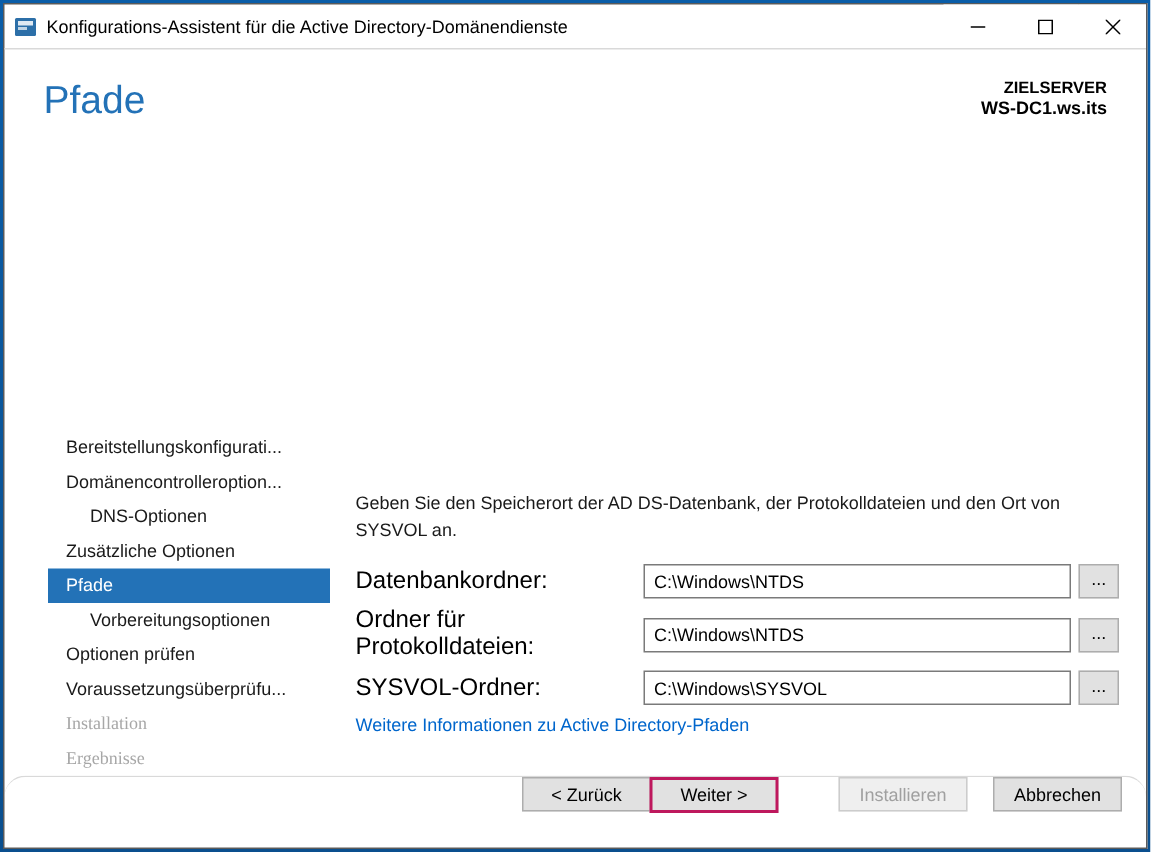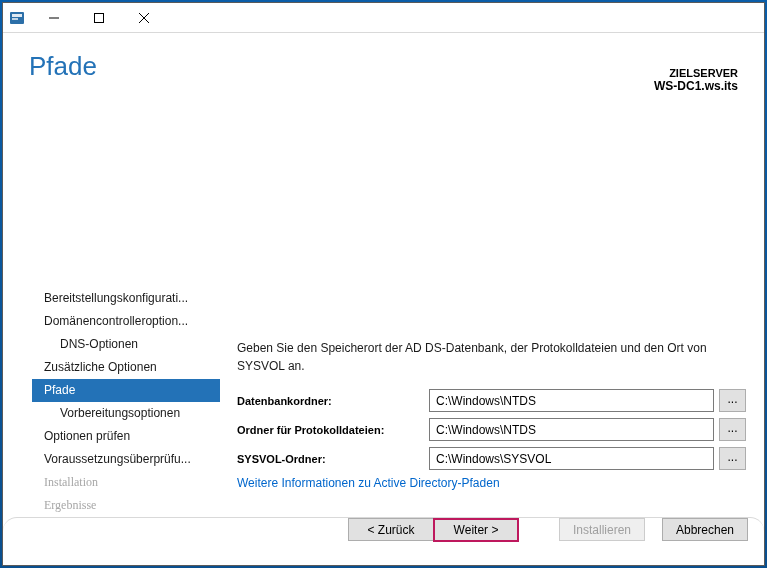--- a/index.html
+++ b/index.html
@@ -6,34 +6,34 @@
   html, body { margin: 0; padding: 0; font-family: "Segoe UI", Tahoma, sans-serif; font-size: 12px; color: #000; }
   .desktop { width: 767px; height: 568px; background: linear-gradient(180deg,#0a5da8 0%, #0a4f8e 100%); position: relative; }
   .window { position: absolute; top: 2px; left: 2px; right: 2px; bottom: 2px; background: #fff; border: 1px solid #5a5a5a; display: flex; flex-direction: column; }
   .titlebar { height: 30px; display: flex; align-items: center; padding: 0 0 0 6px; border-bottom: 1px solid #d9d9d9; }
   .titlebar-icon { width: 16px; height: 16px; margin-right: 6px; display: flex; align-items: center; justify-content: center; }
   .titlebar-title { flex: 1; font-size: 12px; color: #000; }
   .sysbtn { width: 45px; height: 29px; display: flex; align-items: center; justify-content: center; background: #fff; }
   .sysbtn svg { display: block; }
   .header { display: flex; align-items: flex-start; padding: 18px 26px 10px 26px; }
   .header-title { color: #2372b7; font-size: 26px; font-weight: 400; flex: 1; }
-  .header-right { text-align: right; margin-top: 16px; }
+  .header-right { text-align: right; margin-top: 2px; }
   .header-right .label { font-weight: 700; font-size: 11px; }
   .header-right .server { font-weight: 700; font-size: 12px; }
   .body { flex: 1; display: flex; padding: 0 0 0 3px; align-items: flex-end; }
   .sidebar { width: 214px; padding: 4px 0 0 26px; }
   .sidebar-item { height: 23px; line-height: 23px; font-size: 12px; color: #1a1a1a; cursor: pointer; white-space: nowrap; overflow: hidden; text-overflow: ellipsis; padding: 0 6px 0 12px; }
   .sidebar-item.indent { padding-left: 28px; }
   .sidebar-item.selected { background: #2372b7; color: #fff; }
   .sidebar-item.disabled { color: #a7a7a7; cursor: default; font-family: Liberation Serif, serif; }
   .sep { width: 1px; background: #d9d9d9; margin: 4px 0 4px 0; }
   .main { flex: 1; padding: 4px 18px 0 16px; display: flex; flex-direction: column; }
   .desc { font-size: 12px; color: #1a1a1a; line-height: 1.5; margin-bottom: 14px; margin-top: 20px; }
   .form-row { display: flex; align-items: center; margin-bottom: 6px; }
-  .form-label { width: 192px; font-size: 11px; padding-right: 6px; font-weight: bold; }
+  .form-label { width: 192px; font-size: 16px; padding-right: 6px; }
   .form-input { flex: 1; height: 23px; border: 1px solid #7a7a7a; padding: 0 6px; font-size: 12px; font-family: inherit; background: #fff; }
   .browse-btn { width: 27px; height: 23px; margin-left: 5px; border: 1px solid #adadad; background: #e1e1e1; font-size: 12px; line-height: 18px; text-align: center; cursor: pointer; }
   .main-spacer { flex: 1; }
   .more-link { color: #0066cc; font-size: 12px; margin-bottom: 27px; cursor: pointer; }
   .footer { height: 48px; border-top: 1px solid #d9d9d9; display: flex; align-items: flex-start; justify-content: flex-end; padding: 0 16px; gap: 17px; border-radius: 14px; }
   .btn { min-width: 86px; height: 23px; border: 1px solid #adadad; background: #e1e1e1; font-size: 12px; font-family: inherit; padding: 0 12px; cursor: pointer; }
   .btn:disabled { color: #a0a0a0; border-color: #cccccc; background: #efefef; cursor: default; }
   .btn.primary { border: 2px solid #be185d; background: #e1e1e1; height: 24px; }
   .btn-group { display: flex; gap: 0; }
   .btn-group .btn:first-child { margin-right: -1px; }
@@ -46,20 +46,21 @@
   <div class="window">
 
     <div class="titlebar">
       <span class="titlebar-icon">
         <svg width="16" height="16" viewBox="0 0 16 16">
           <rect x="1" y="2" width="14" height="12" fill="#2c6fa8" rx="1"></rect>
           <rect x="3" y="4" width="10" height="3" fill="#fff" opacity="0.85"></rect>
           <rect x="3" y="8" width="6" height="2" fill="#fff" opacity="0.7"></rect>
         </svg>
       </span>
+      <span class="titlebar-title">Konfigurations-Assistent für die Active Directory-Domänendienste</span>
       <div class="sysbtn">
         <svg width="10" height="10">
             <line x1="0" y1="5" x2="10" y2="5" stroke="#000" stroke-width="1"></line>
           </svg>
       </div>
       <div class="sysbtn">
         <svg width="10" height="10">
             <rect x="0.5" y="0.5" width="9" height="9" fill="none" stroke="#000" stroke-width="1"></rect>
           </svg>
       </div>

